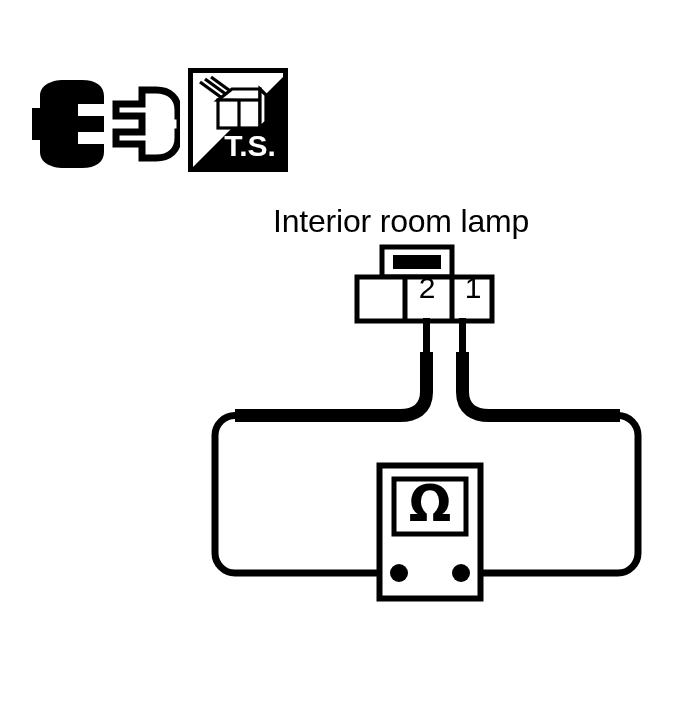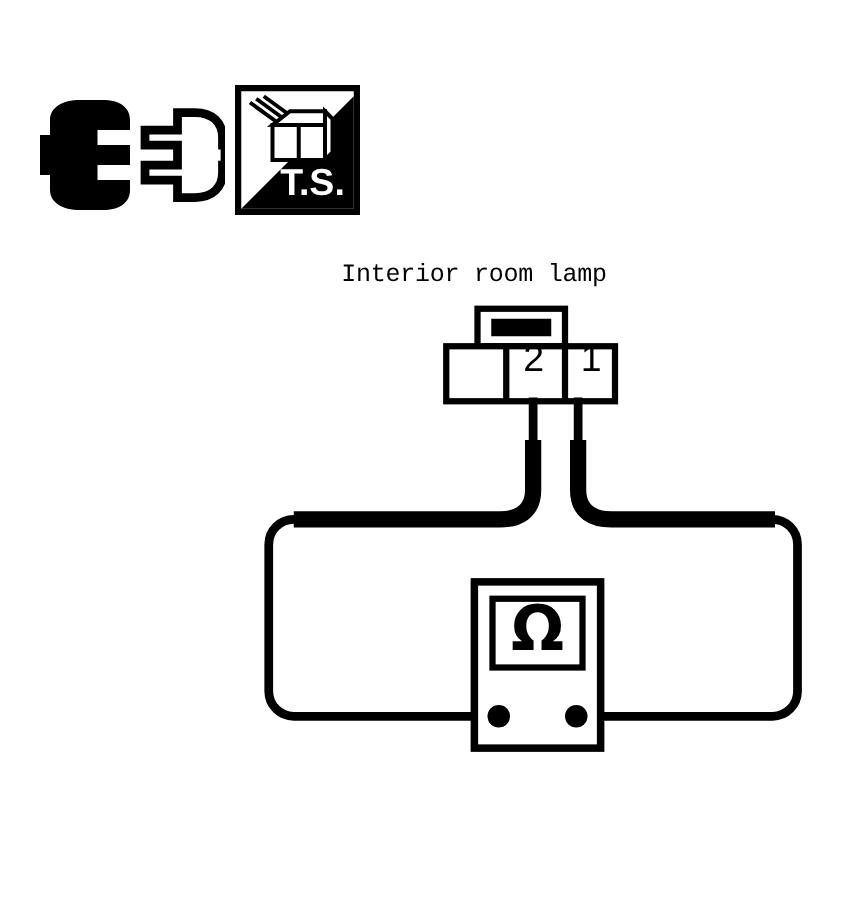--- a/index.html
+++ b/index.html
@@ -45,25 +45,25 @@
     width: 100px;
     height: 104px;
   }
   
   #title-label {
     position: absolute;
     left: 273px;
     top: 203px;
     width: 280px;
     height: 36px;
-    font-size: 20px;
+    font-size: 32px;
     line-height: 36px;
     letter-spacing: -0.2px;
     white-space: nowrap;
-    font-family: Liberation Mono, monospace;
+    font-family: Liberation Sans, sans-serif;
   }
   
   #connector-group {
     position: absolute;
     left: 352px;
     top: 244px;
     width: 150px;
     height: 80px;
   }
   .cell-number {

